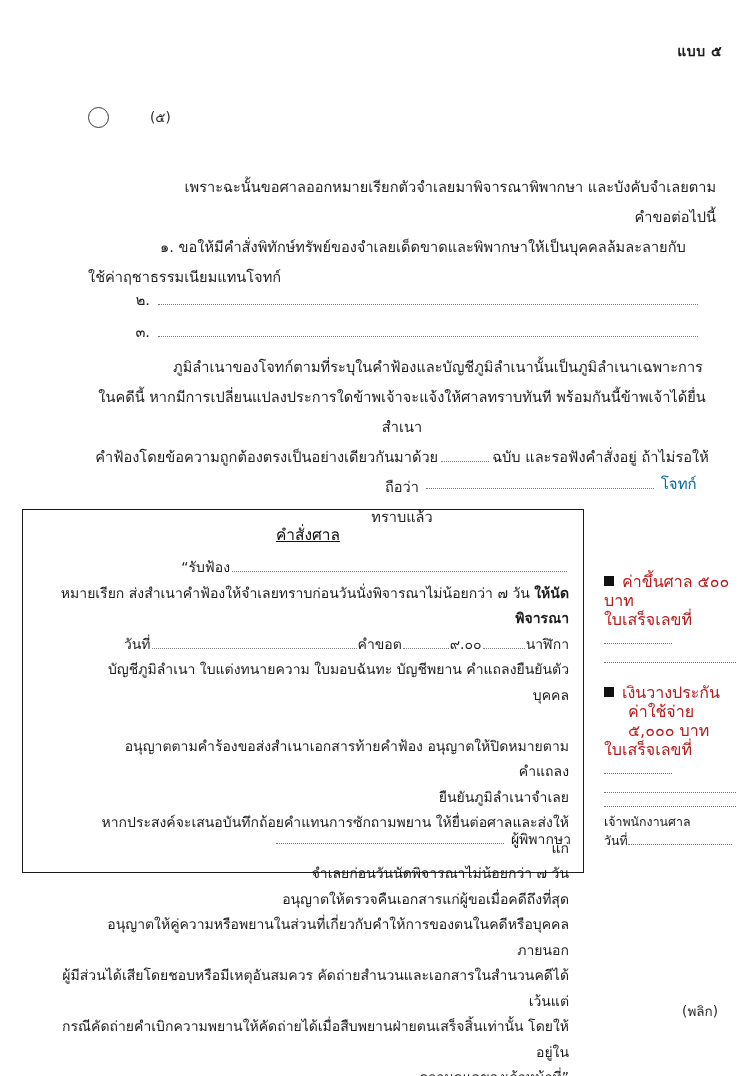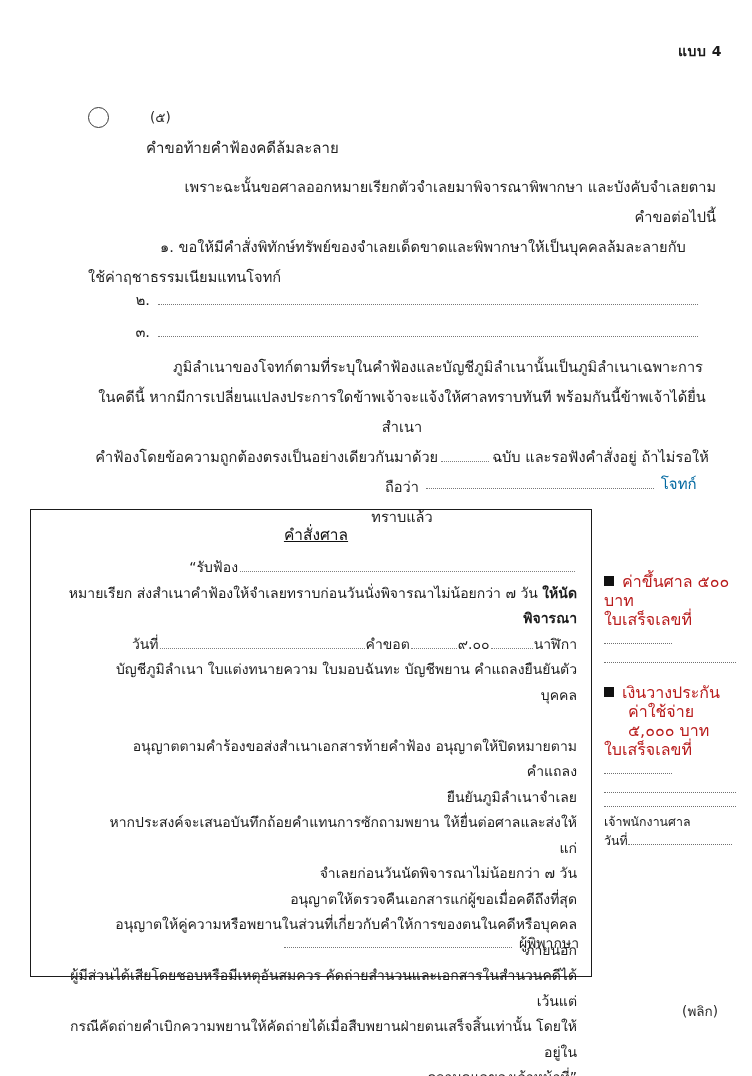--- a/index.html
+++ b/index.html
@@ -104,24 +104,24 @@
     width: 300px;
     font-size: 15px;
     color: #0369a1;
     white-space: nowrap;
   }
   .sign-line .dots { width: 228px; }
 
   
   .order-box {
     position: absolute;
-    left: 30px;
+    left: 22px;
     top: 509px;
     width: 562px;
-    height: 468px;
+    height: 364px;
     border: 1.6px solid #1b1b1b;
     box-sizing: border-box;
     padding: 10px 14px 0 24px;
   }
   .order-title {
     text-align: center;
     font-size: 15.5px;
     color: #111;
     text-decoration: underline;
     margin: 2px 0 8px 0;
@@ -195,27 +195,26 @@
     bottom: 54px;
     font-size: 13.5px;
     color: #2a2a2a;
   }
 </style>
 </head>
 <body>
 
 <div class="page">
 
-  <div class="form-code">แบบ 4</div>
+  <div class="form-code">แบบ ๕</div>
 
   <div class="heading-row">
     <span class="circle-mark"></span>
     <span class="item-no">(๕)</span>
   </div>
-  <div class="doc-title">คำขอท้ายคำฟ้องคดีล้มละลาย</div>
 
   <div class="body-text p1">
     <span class="indent-lg"></span><span>เพราะฉะนั้นขอศาลออกหมายเรียกตัวจำเลยมาพิจารณาพิพากษา และบังคับจำเลยตาม</span><br>
     <span>คำขอต่อไปนี้</span>
   </div>
 
   <div class="body-text p2">
     <span class="indent-lg"></span><span>๑. ขอให้มีคำสั่งพิทักษ์ทรัพย์ของจำเลยเด็ดขาดและพิพากษาให้เป็นบุคคลล้มละลายกับ</span><br>
     <span>ใช้ค่าฤชาธรรมเนียมแทนโจทก์</span>
   </div>

